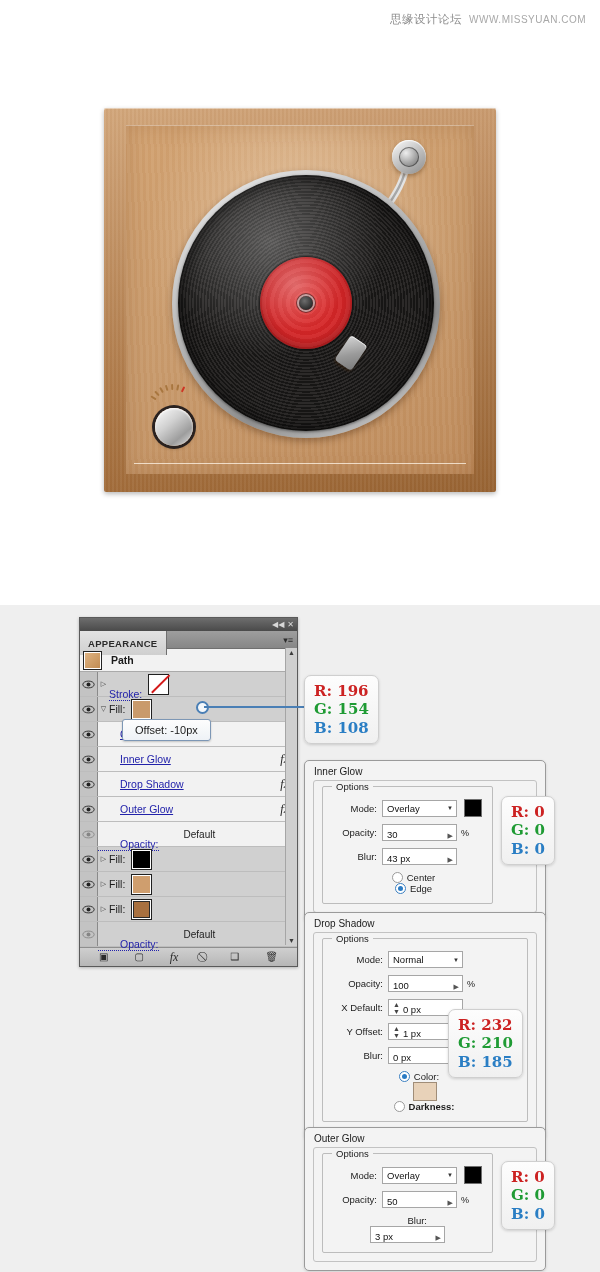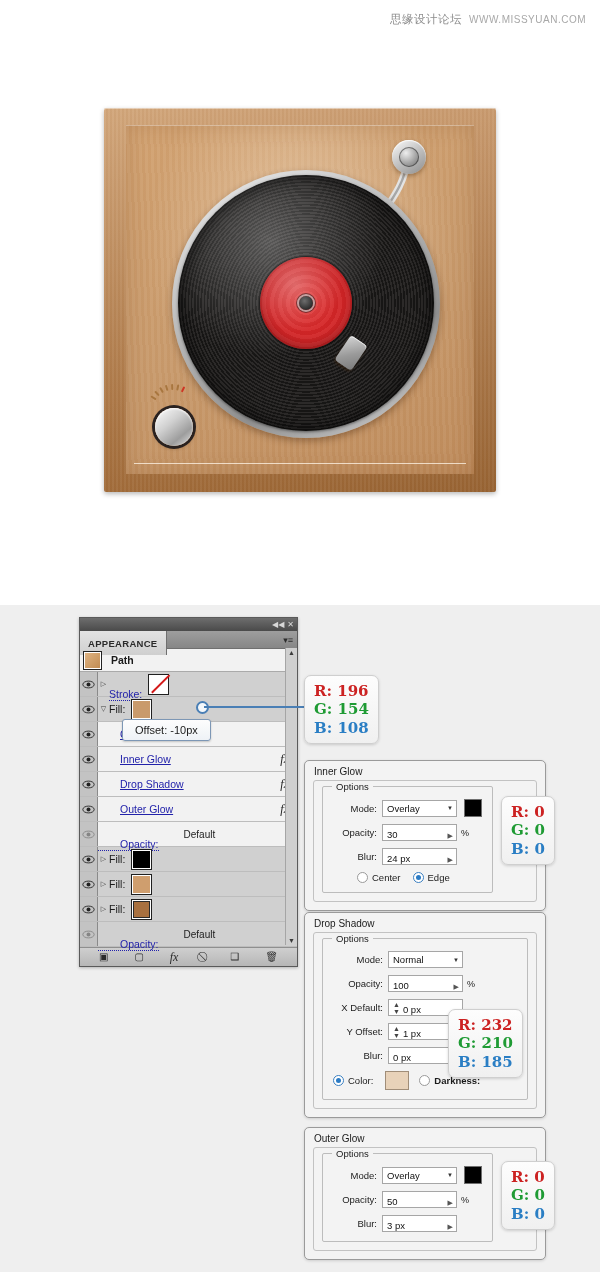--- a/index.html
+++ b/index.html
@@ -187,21 +187,21 @@
   .dlg{
     position:absolute;background:#f3f3f3;border:1px solid #9a9a9a;border-radius:5px;
     box-shadow:0 1px 3px rgba(0,0,0,.14);
   }
   .dlg-title{font-size:10px;color:#1b1b1b;padding:5px 0 3px 9px;}
   .dlg-body{margin:0 8px 8px 8px;border:1px solid #c2c2c2;border-radius:3px;background:#f3f3f3;
     position:relative;padding:5px 8px 8px 8px;}
   .group{border:1px solid #bcbcbc;border-radius:2px;padding:12px 10px 9px 10px;position:relative;}
   .group-legend{position:absolute;top:-6px;left:9px;background:#f3f3f3;padding:0 4px;font-size:9.5px;color:#1b1b1b;}
   .frm{display:flex;align-items:center;margin-bottom:7px;}
-  .frm:last-child{margin-bottom:0;}
+  .frm:last-child{margin-bottom:0;flex-direction:column;}
   .frm-lbl{font-size:9.5px;color:#1b1b1b;text-align:right;margin-right:5px;}
   .sel{
     display:flex;align-items:center;justify-content:space-between;
     background:#fff;border:1px solid #a6a6a6;height:15px;padding:0 3px 0 4px;font-size:9.5px;color:#111;
   }
   .sel .car{font-size:6px;color:#333;margin-left:7px;}
   .txtfld{
     background:#fff;border:1px solid #a6a6a6;height:15px;display:flex;align-items:flex-end;
     justify-content:space-between;padding:0 3px 0 4px;font-size:9.5px;color:#111;
   }
@@ -445,21 +445,21 @@
             <div class="frm-lbl" style="width:44px;">Opacity:</div>
             <div class="txtfld" style="width:66px;">
               <span>30</span>
               <span class="car">▶</span>
             </div>
             <span class="pct">%</span>
           </div>
           <div class="frm">
             <div class="frm-lbl" style="width:44px;">Blur:</div>
             <div class="txtfld" style="width:66px;">
-              <span>24 px</span>
+              <span>43 px</span>
               <span class="car">▶</span>
             </div>
           </div>
           <div class="frm" style="padding-left:24px;">
             <label class="radio">
               <span class="rdo"></span>
               <span>Center</span>
             </label>
             <label class="radio">
               <span class="rdo on"></span>

